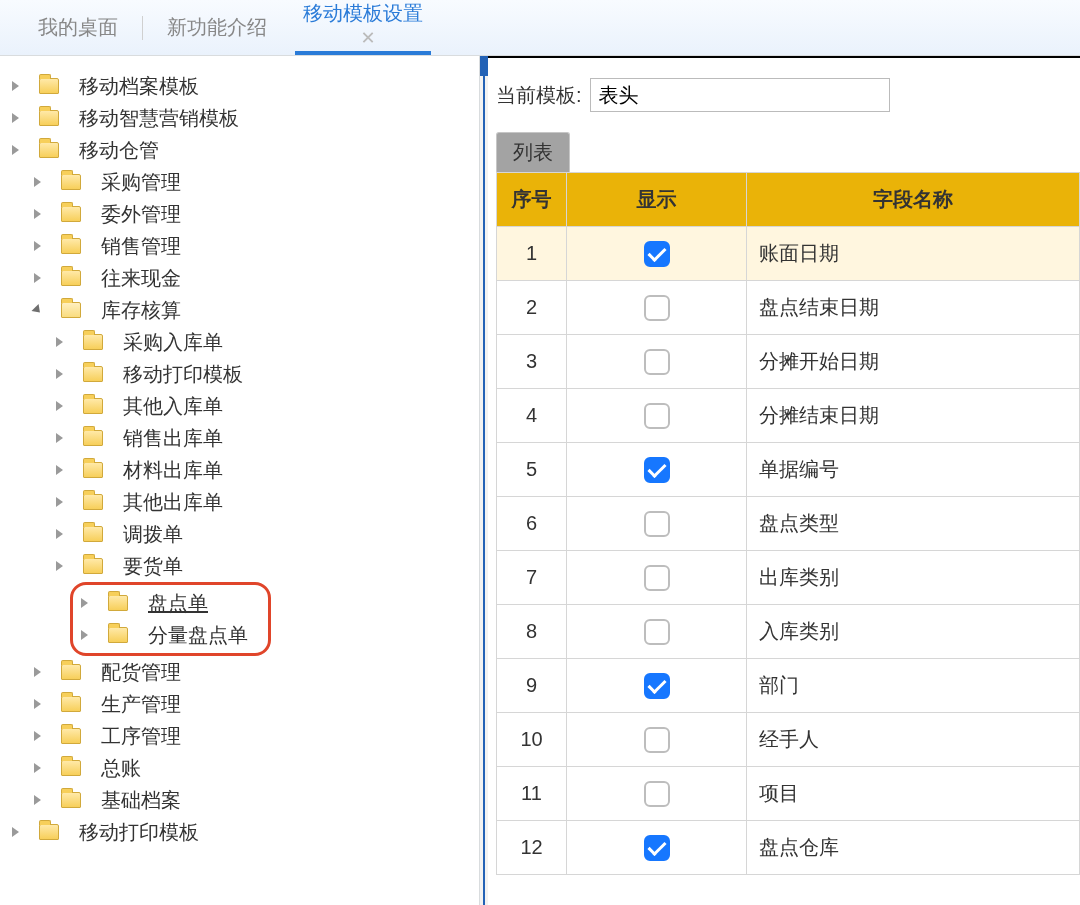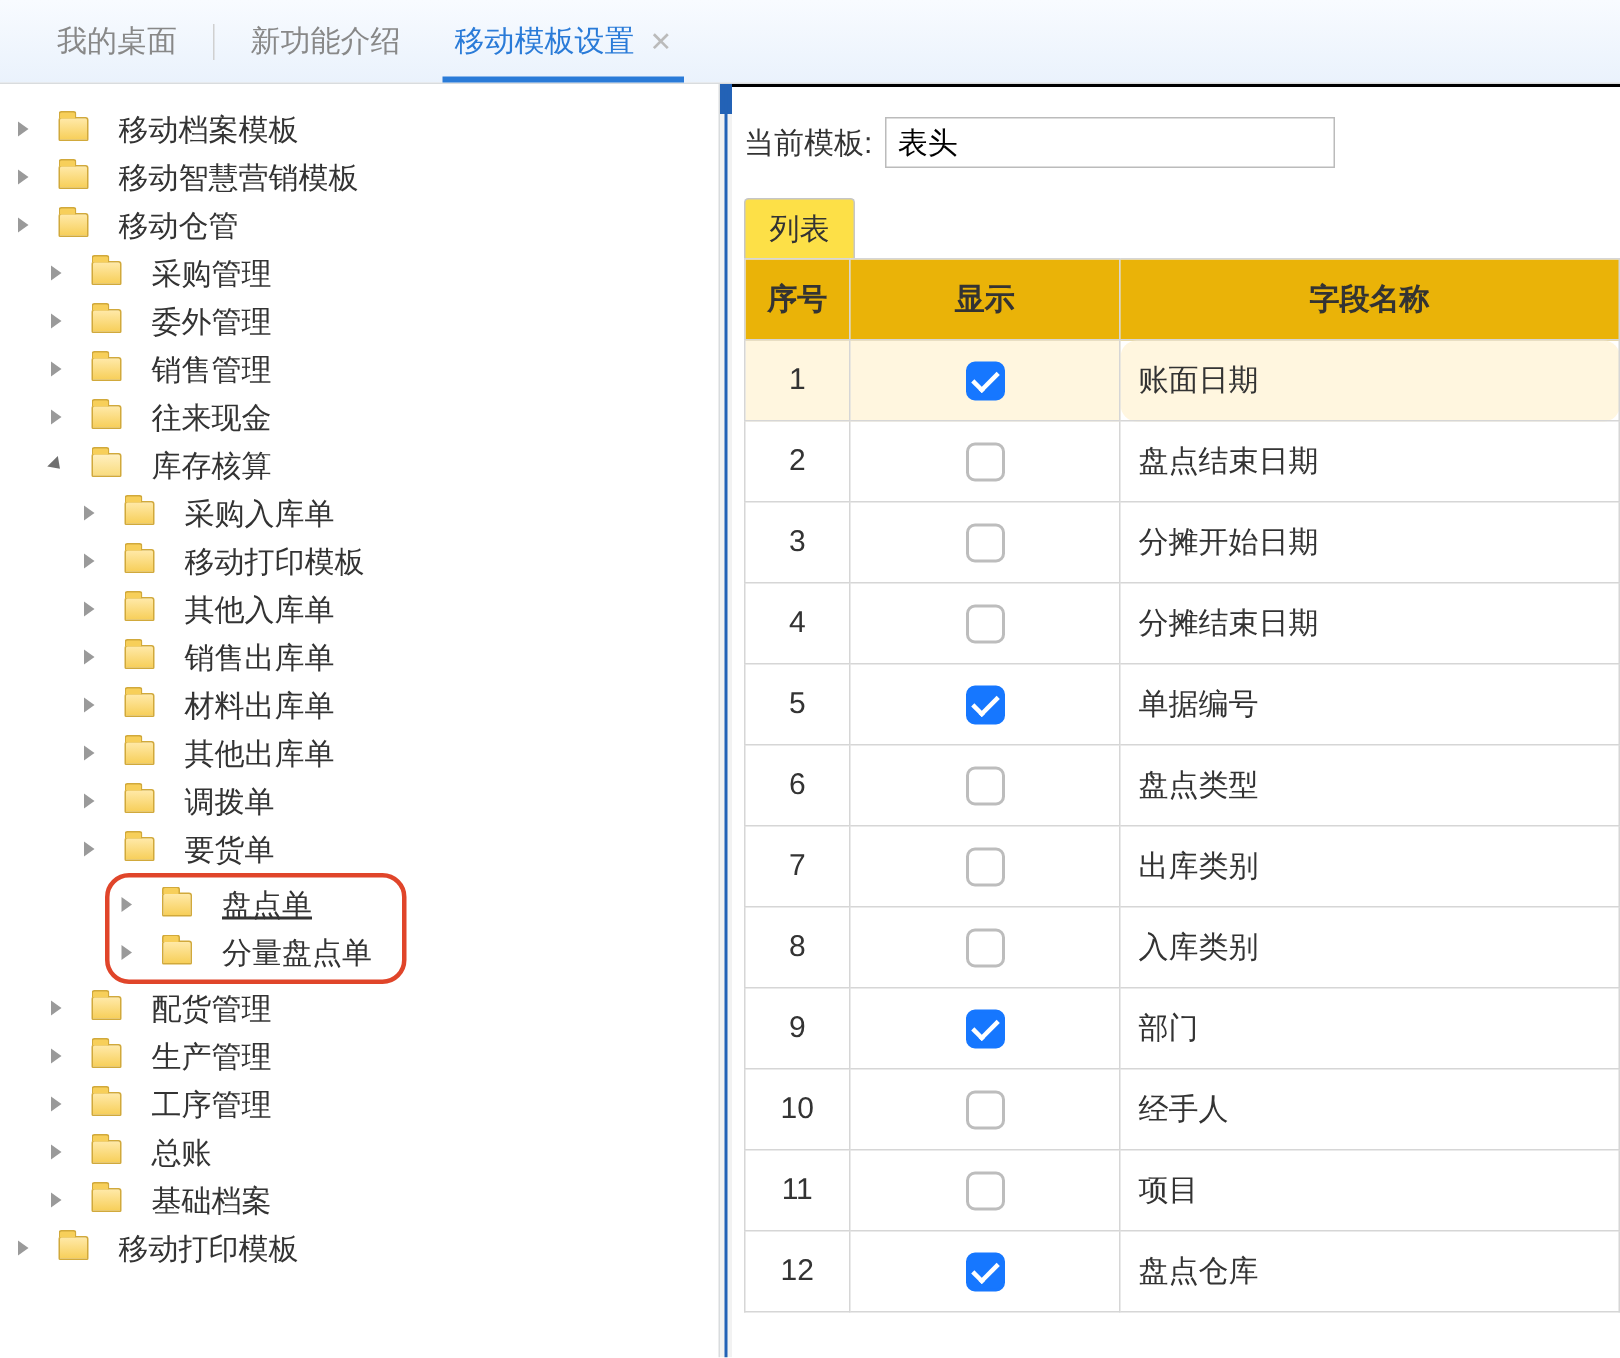--- a/index.html
+++ b/index.html
@@ -18,20 +18,21 @@
     padding: 0 18px;
     height: 100%;
     display: flex;
     align-items: center;
     color: #888;
     font-size: 20px;
     position: relative;
   }
   .tabbar .tab.active {
     color: #2a7bd8;
+    flex-direction: column;
   }
   .tabbar .tab.active::after {
     content:"";
     position:absolute; left:10px; right:10px; bottom:0;
     height:4px; background:#2a7bd8;
   }
   .tab-sep { width:1px; height:24px; background:#d0d0d0; margin: 0 6px;}
   .tab-close { margin-left:10px; color:#bbb; font-size:18px; }
 
   .body-row { display:flex; height: calc(100% - 56px);}
@@ -120,39 +121,39 @@
     padding: 0 8px;
   }
   .subtabs { display:flex; padding-left:8px;}
   .subtab {
     border:1px solid #c6c6c6; border-bottom:none;
     background:#f4f4f4;
     padding: 6px 16px;
     font-size:20px;
     border-radius:3px 3px 0 0;
   }
-  .subtab.active { background:#fde047; }
+  .subtab.active { background:#a3a3a3; }
 
   table.grid {
     border-collapse: collapse;
     width: calc(100% - 8px);
     margin-left:8px;
     font-size:20px;
   }
   table.grid th, table.grid td {
     border:1px solid #d6d6d6;
     height:54px;
     text-align:center;
     padding: 0 12px;
   }
   table.grid th {
     background:#eab308;
     font-weight:600;
   }
-  table.grid td.name { text-align:left;border-radius:11px; }
+  table.grid td.name { text-align:left; }
   table.grid tr.sel td { background:#fff6df; }
   .col-seq { width:70px; }
   .col-show{ width:180px; }
 
   .cb {
     display:inline-block; width:26px; height:26px;
     border:2px solid #bdbdbd; border-radius:6px;
     vertical-align:middle;
     position:relative;
     background:#fff;

